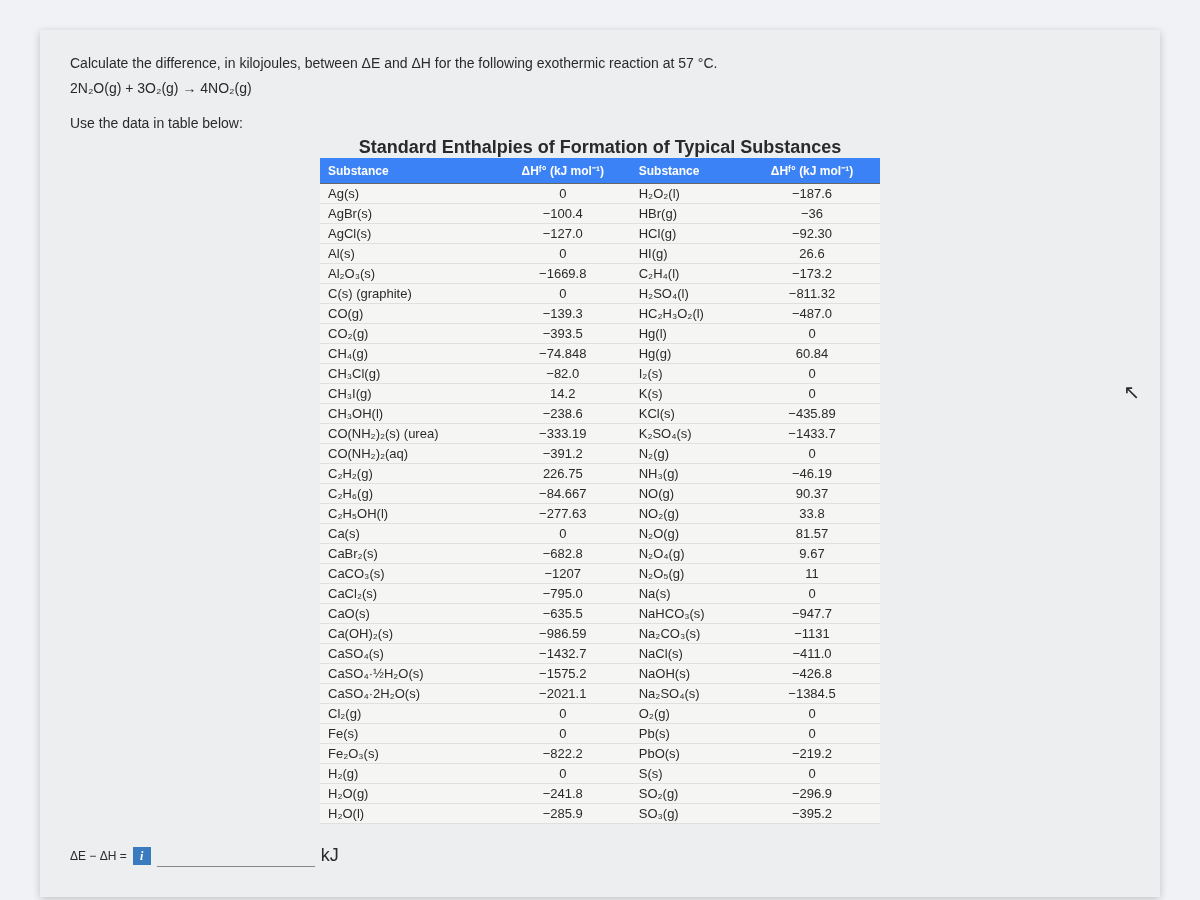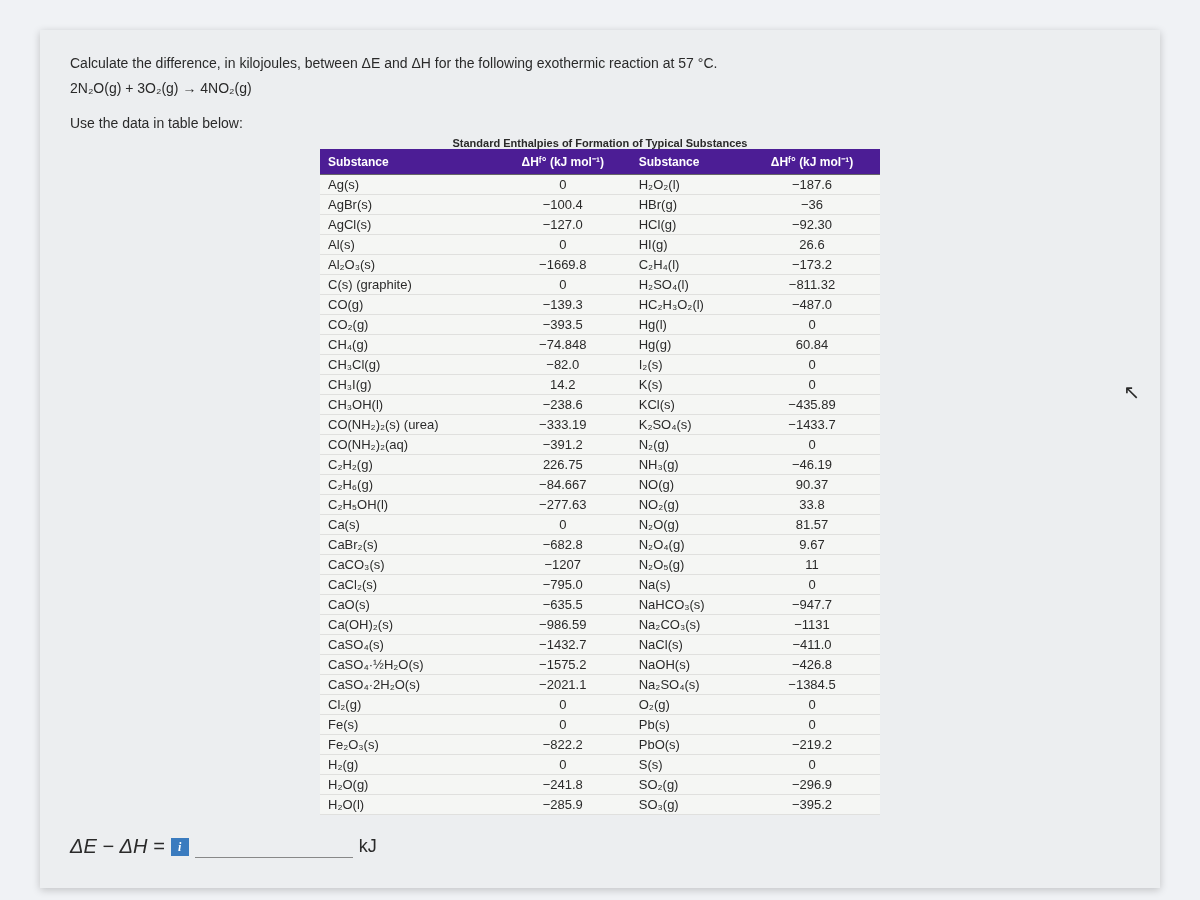--- a/index.html
+++ b/index.html
@@ -15,31 +15,31 @@
   .page {
     background: #eceef0;
     padding: 20px 30px 30px 30px;
     box-shadow: 0 2px 8px rgba(0,0,0,0.2);
   }
   .prompt-line { margin: 4px 0; line-height: 1.4; }
   .reaction { margin: 6px 0 18px 0; }
   .caption {
     text-align: center;
     font-weight: bold;
-    font-size: 11px;
+    font-size: 18px;
     margin: 4px 0 0 0;
   }
   .data-table {
     margin: 0 auto 20px auto;
     border-collapse: collapse;
     width: 560px;
     background: #f5f6f4;
   }
   .data-table th {
-    background: #4c1d95;
+    background: #3b82f6;
     color: #fff;
     font-weight: bold;
     font-size: 12px;
     text-align: left;
     padding: 4px 8px;
     border-bottom: 1px solid #666;
   }
   .data-table th.col2, .data-table th.col4 { text-align: center; }
   .data-table td {
     padding: 2px 8px;
@@ -47,21 +47,21 @@
     border-bottom: 1px solid #e0e0de;
     vertical-align: middle;
   }
   .data-table td.col2, .data-table td.col4 { text-align: center; }
   .answer-row {
     margin-top: 10px;
     display: flex;
     align-items: center;
     gap: 6px;
   }
-  .answer-label { font-size: 20px; font-style: italic; }
+  .answer-label { font-size: 12px; }
   .info-icon {
     width: 18px; height: 18px;
     background: #3a7bbf;
     color: #fff;
     font-family: Georgia, serif;
     font-style: italic;
     font-weight: bold;
     text-align: center;
     line-height: 18px;
     font-size: 12px;

